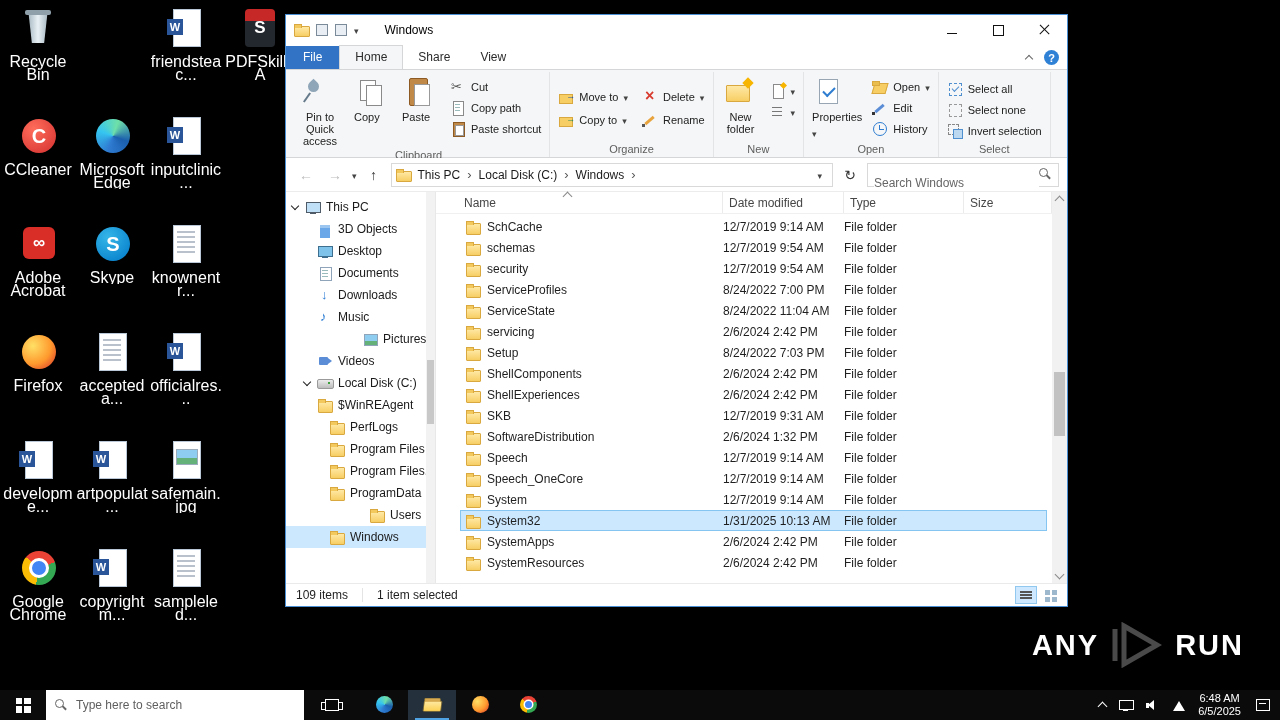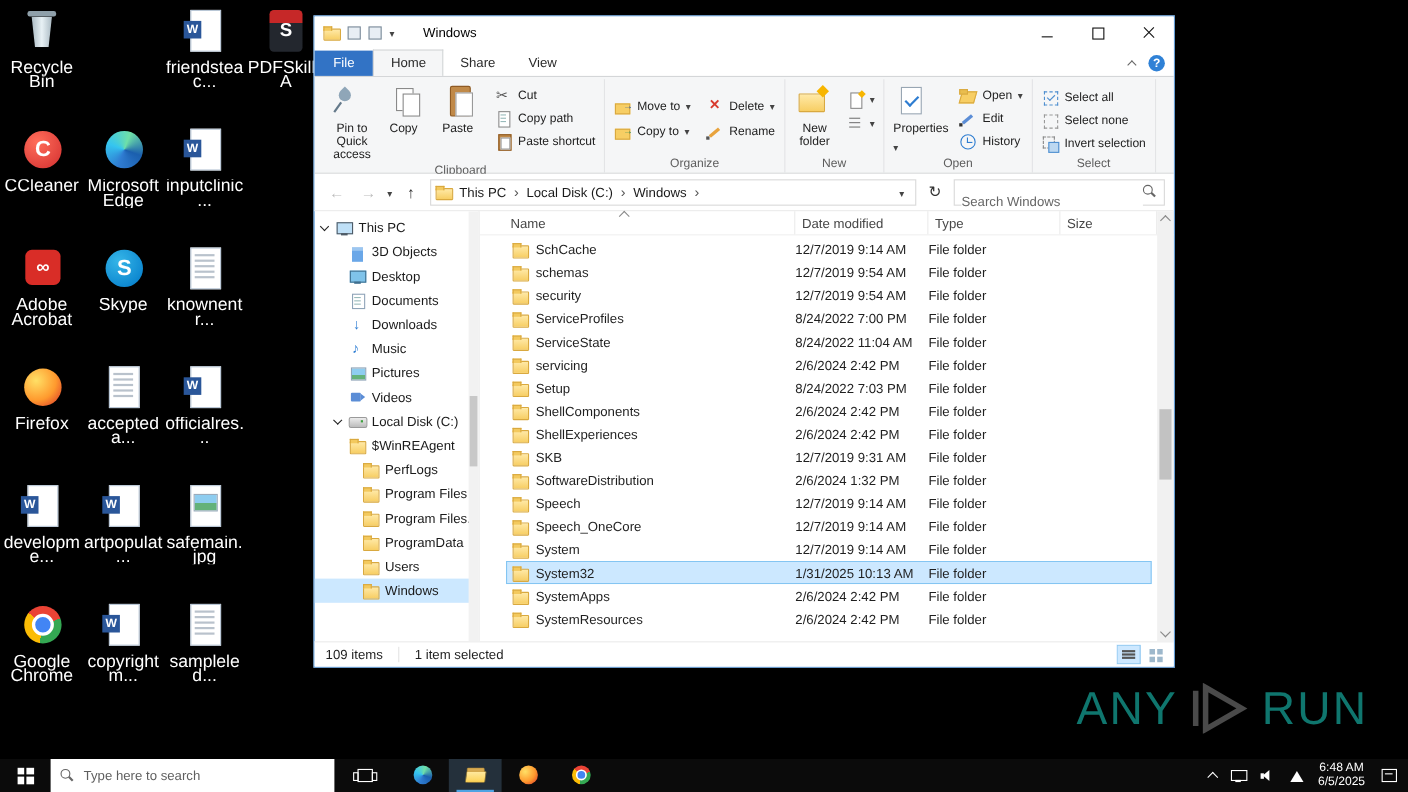--- a/index.html
+++ b/index.html
@@ -48,21 +48,21 @@
     background:conic-gradient(from -50deg,#ea4335 0 120deg,#34a853 120deg 240deg,#fbbc05 240deg 360deg);}
   .ic-chrome::after{content:"";position:absolute;left:14px;top:12px;width:14px;height:14px;background:#4285f4;
     border:3px solid #fff;border-radius:50%;}
   .ic-explorer-win::before{content:"";position:absolute;left:8px;top:9px;width:30px;height:24px;background:#d8ab52;
     border:1px solid #b08a35;border-radius:2px;}
   .ic-explorer-win::after{content:"";position:absolute;left:6px;top:15px;width:34px;height:19px;
     background:linear-gradient(#ffe9a0,#fcd255);border:1px solid #caa23f;border-radius:2px;transform:skewX(-8deg);}
 
   
   #wm { position:absolute; right:36px; bottom:52px; display:flex; align-items:center; gap:12px; z-index:1; }
-  .wm-text { color:#0f766e; font-size:42px; font-weight:400; letter-spacing:2px; }
+  .wm-text { color:#ffffff; font-size:29px; font-weight:700; letter-spacing:2px; }
 
   
   #explorer { position:absolute; left:285px; top:14px; width:783px; height:593px; background:#fff;
     border:1px solid #4a8fd4; display:flex; flex-direction:column; z-index:5; font-size:12px; color:#1a1a1a; }
 
   .titlebar { height:30px; display:flex; align-items:center; padding-left:8px; position:relative; background:#fff; }
   .qat { display:flex; align-items:center; gap:7px; margin-right:26px; }
   .mini-folder { width:15px; height:12px; position:relative; }
   .mini-folder::before{content:"";position:absolute;left:0;top:2px;width:14px;height:9px;background:linear-gradient(#ffe9a6,#f7ce64);border:1px solid #d9a93f;border-radius:1px;}
   .mini-folder::after{content:"";position:absolute;left:0;top:0;width:6px;height:3px;background:#f3c95e;border:1px solid #d9a93f;border-bottom:none;}
@@ -540,21 +540,21 @@
           <div class="nav-item" style="padding-left: 16px;">
             <span class="nav-arrow"></span>
             <span class="ni-ic ic-downloads"></span>
             <span class="ni-label">Downloads</span>
           </div>
           <div class="nav-item" style="padding-left: 16px;">
             <span class="nav-arrow"></span>
             <span class="ni-ic ic-music"></span>
             <span class="ni-label">Music</span>
           </div>
-          <div class="nav-item" style="padding-left: 16px;">
+          <div class="nav-item" style="padding-left: 16px; margin-left: 45px;">
             <span class="nav-arrow"></span>
             <span class="ni-ic ic-pictures"></span>
             <span class="ni-label">Pictures</span>
           </div>
           <div class="nav-item" style="padding-left: 16px;">
             <span class="nav-arrow"></span>
             <span class="ni-ic ic-videos"></span>
             <span class="ni-label">Videos</span>
           </div>
           <div class="nav-item" style="padding-left: 16px;">
@@ -580,21 +580,21 @@
           <div class="nav-item" style="padding-left: 28px;">
             <span class="nav-arrow"></span>
             <span class="fi"></span>
             <span class="ni-label">Program Files...</span>
           </div>
           <div class="nav-item" style="padding-left: 28px;">
             <span class="nav-arrow"></span>
             <span class="fi"></span>
             <span class="ni-label">ProgramData</span>
           </div>
-          <div class="nav-item" style="padding-left: 28px;">
+          <div class="nav-item" style="padding-left: 28px; margin-left: 40px;">
             <span class="nav-arrow"></span>
             <span class="fi"></span>
             <span class="ni-label">Users</span>
           </div>
           <div class="nav-item selected" style="padding-left: 28px;">
             <span class="nav-arrow"></span>
             <span class="fi"></span>
             <span class="ni-label">Windows</span>
           </div>
         </div>

